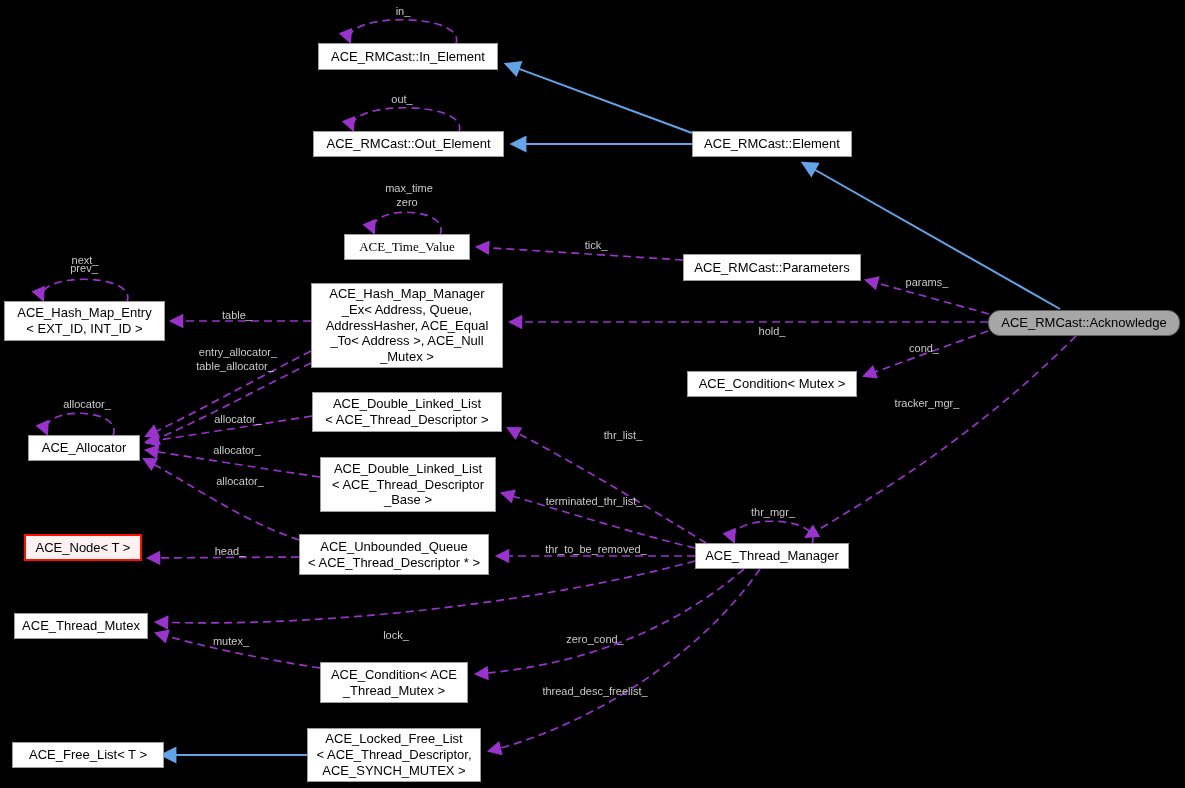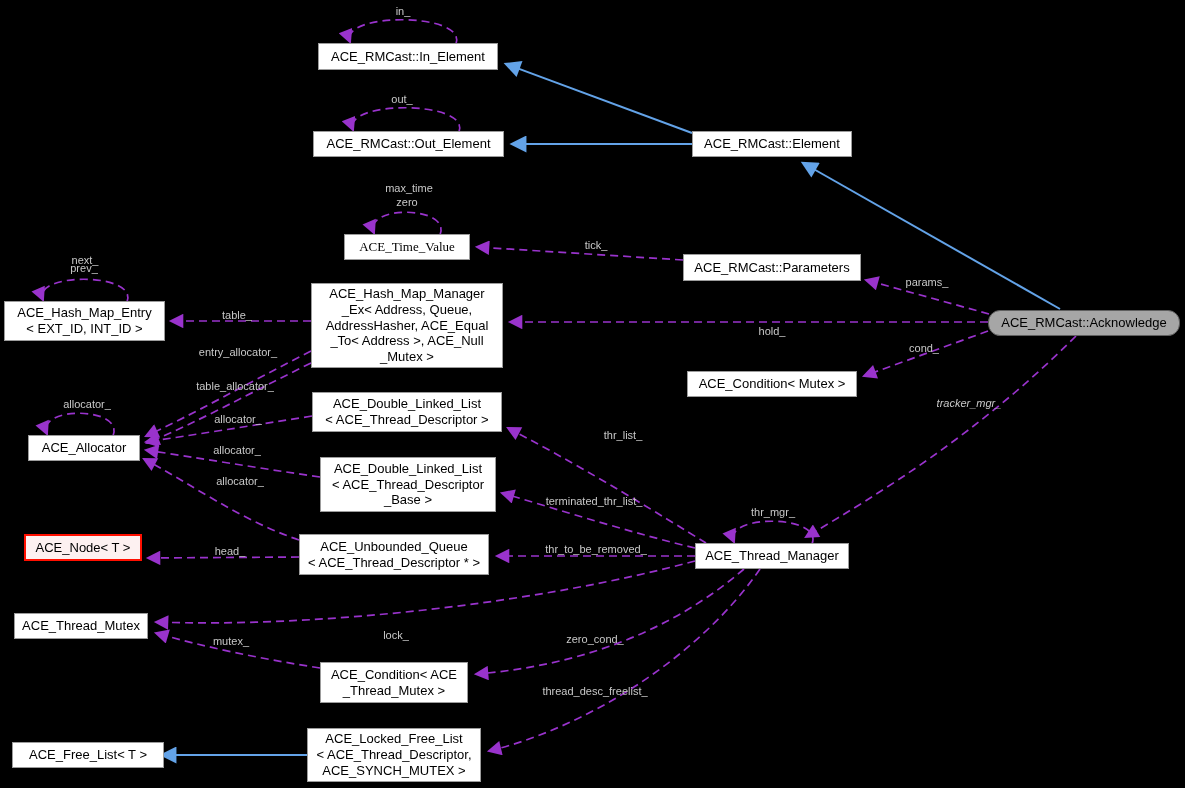--- a/index.html
+++ b/index.html
@@ -111,26 +111,26 @@
     </div>
   <div id="label-layer">
       <span class="edge-label" style="left: 403px; top: 11px;">in_</span>
       <span class="edge-label" style="left: 402px; top: 99px;">out_</span>
       <span class="edge-label" style="left: 409px; top: 188px;">max_time</span>
       <span class="edge-label" style="left: 407px; top: 202px;">zero</span>
       <span class="edge-label" style="left: 596px; top: 245px;">tick_</span>
       <span class="edge-label" style="left: 927px; top: 282px;">params_</span>
       <span class="edge-label" style="left: 772px; top: 331px;">hold_</span>
       <span class="edge-label" style="left: 924px; top: 348px;">cond_</span>
-      <span class="edge-label" style="left: 969px; top: 403px; font-style: italic;">tracker_mgr_</span>
+      <span class="edge-label" style="left: 927px; top: 403px;">tracker_mgr_</span>
       <span class="edge-label" style="left: 85px; top: 252px; margin-top: 8px;">next_</span>
       <span class="edge-label" style="left: 84px; top: 268px;">prev_</span>
       <span class="edge-label" style="left: 237px; top: 315px;">table_</span>
       <span class="edge-label" style="left: 238px; top: 352px;">entry_allocator_</span>
-      <span class="edge-label" style="left: 235px; top: 386px;">table_allocator_</span>
+      <span class="edge-label" style="left: 235px; top: 366px;">table_allocator_</span>
       <span class="edge-label" style="left: 87px; top: 404px;">allocator_</span>
       <span class="edge-label" style="left: 238px; top: 419px;">allocator_</span>
       <span class="edge-label" style="left: 237px; top: 450px;">allocator_</span>
       <span class="edge-label" style="left: 240px; top: 481px;">allocator_</span>
       <span class="edge-label" style="left: 596px; top: 435px; margin-left: 27px;">thr_list_</span>
       <span class="edge-label" style="left: 594px; top: 501px;">terminated_thr_list_</span>
       <span class="edge-label" style="left: 596px; top: 549px;">thr_to_be_removed_</span>
       <span class="edge-label" style="left: 773px; top: 512px;">thr_mgr_</span>
       <span class="edge-label" style="left: 230px; top: 551px;">head_</span>
       <span class="edge-label" style="left: 396px; top: 595px; margin-top: 40px;">lock_</span>

